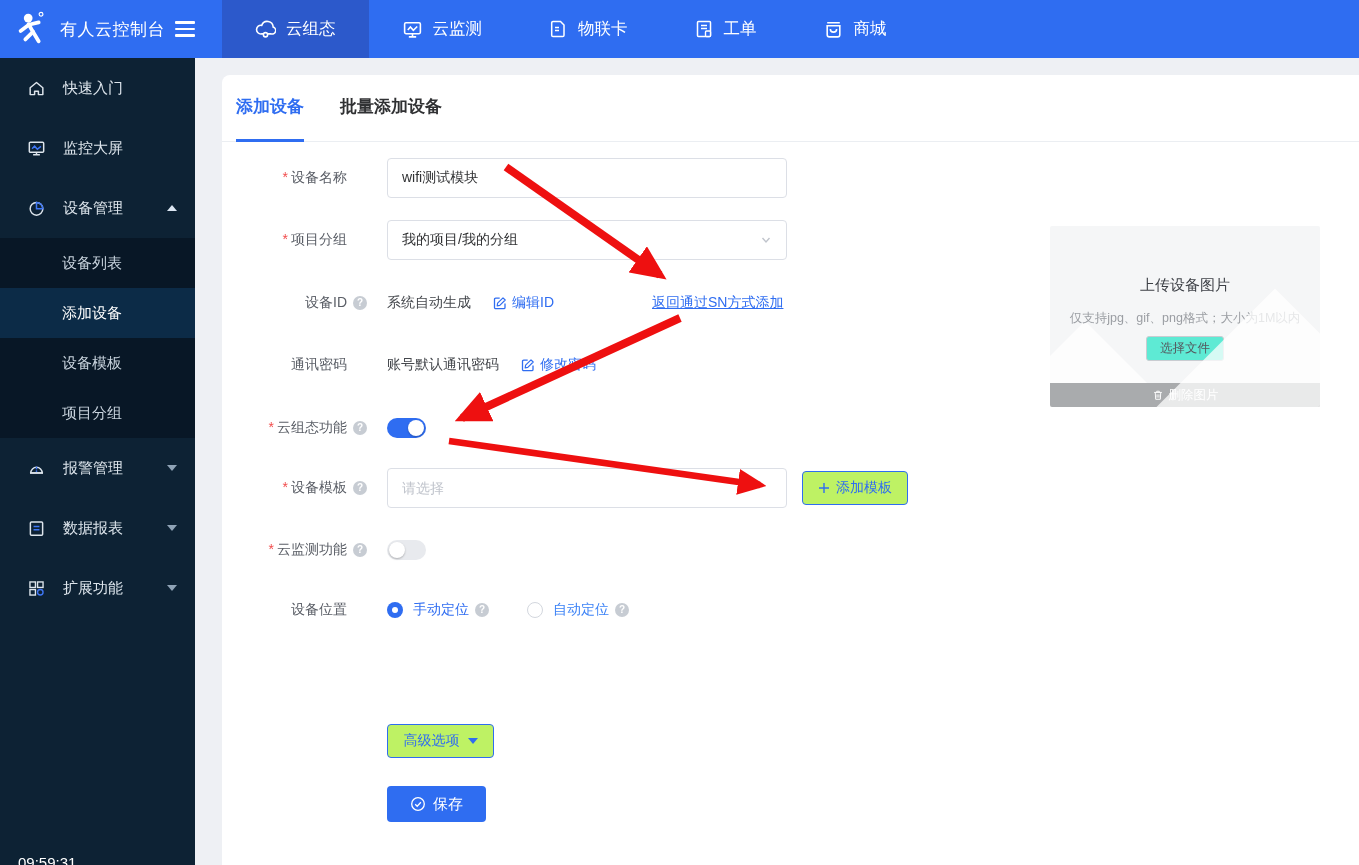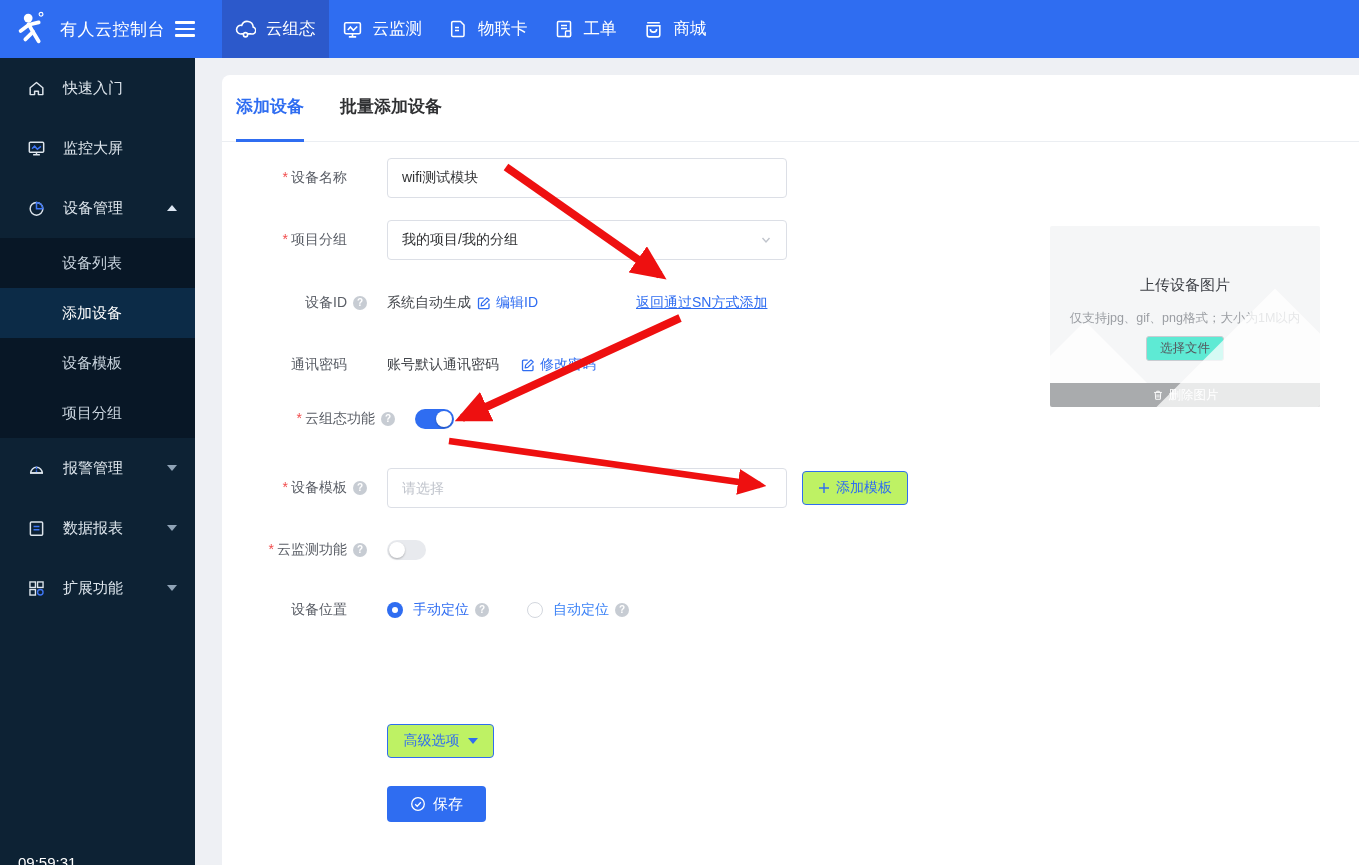--- a/index.html
+++ b/index.html
@@ -10,21 +10,21 @@
     background:#eef0f4; color:#303133;
   }
   
   .topnav { position:absolute; top:0; left:0; width:1359px; height:58px;
     background:#2f6df1; display:flex; align-items:stretch; z-index:5; }
   .brand { width:195px; flex:0 0 195px; display:flex; align-items:center; padding-left:13px; color:#fff; }
   .brand-title { font-size:17px; margin-left:9px; letter-spacing:.5px; white-space:nowrap; }
   .hamburger { margin-left:10px; display:flex; flex-direction:column; gap:4px; cursor:pointer; }
   .hamburger span { display:block; width:20px; height:2.5px; background:#fff; border-radius:1px; }
   .nav-tabs { display:flex; margin-left:27px; }
-  .nav-tab { display:flex; align-items:center; gap:10px; padding:0 13px; color:#fff;
+  .nav-tab { display:flex; align-items:center; gap:10px; padding:0 33px; color:#fff;
     font-size:16.5px; cursor:pointer; white-space:nowrap; }
   .nav-tab.active { background:#2c59cb; }
   .nav-tab svg { display:block; }
   
   .sidebar { position:absolute; top:58px; left:0; width:195px; height:807px; background:#0d2234; z-index:4; }
   .side-item { height:60px; display:flex; align-items:center; padding:0 18px 0 27px;
     color:#dde5ec; font-size:15px; cursor:pointer; }
   .side-item .sicon { width:19px; height:19px; margin-right:17px; flex:0 0 19px; }
   .side-arrow { margin-left:auto; }
   .tri-up { width:0; height:0; border-left:5px solid transparent; border-right:5px solid transparent; border-bottom:6px solid #dbe6f2; }
@@ -257,21 +257,21 @@
           </svg>
         </span>
       </span>
     </div>
 
     <div class="row" style="top:149px; height:22px;">
       <span class="lbl">设备ID</span>
       <span class="help">?</span>
       <span class="ctl" style="width:635px;">
         <span class="valtext">系统自动生成</span>
-        <a class="link" style="margin-left:6px;">
+        <a class="link" style="margin-left:22px;">
           <svg width="14" height="14" viewBox="0 0 14 14">
             <path d="M12 7.5v4a1.2 1.2 0 0 1-1.2 1.2H2.7a1.2 1.2 0 0 1-1.2-1.2V3.4a1.2 1.2 0 0 1 1.2-1.2h4" fill="none" stroke="#2f6df1" stroke-width="1.3"></path>
             <path d="M10 1.8l2.2 2.2-5.4 5.4-2.6.4.4-2.6z" fill="none" stroke="#2f6df1" stroke-width="1.2" stroke-linejoin="round"></path>
           </svg>
           <span>编辑ID</span>
         </a>
         <a class="link underline" style="margin-left:98px;">返回通过SN方式添加</a>
       </span>
     </div>
 
@@ -282,21 +282,21 @@
         <a class="link" style="margin-left:22px;">
           <svg width="14" height="14" viewBox="0 0 14 14">
             <path d="M12 7.5v4a1.2 1.2 0 0 1-1.2 1.2H2.7a1.2 1.2 0 0 1-1.2-1.2V3.4a1.2 1.2 0 0 1 1.2-1.2h4" fill="none" stroke="#2f6df1" stroke-width="1.3"></path>
             <path d="M10 1.8l2.2 2.2-5.4 5.4-2.6.4.4-2.6z" fill="none" stroke="#2f6df1" stroke-width="1.2" stroke-linejoin="round"></path>
           </svg>
           <span>修改密码</span>
         </a>
       </span>
     </div>
 
-    <div class="row" style="top:265px; height:22px;margin-left:28px;">
+    <div class="row" style="top:274px; height:22px;">
       <span class="lbl req">云组态功能</span>
       <span class="help">?</span>
       <span class="ctl">
         <span class="toggle on">
             <span class="knob"></span>
           </span>
       </span>
     </div>
 
     <div class="row" style="top:325px; height:40px;">

